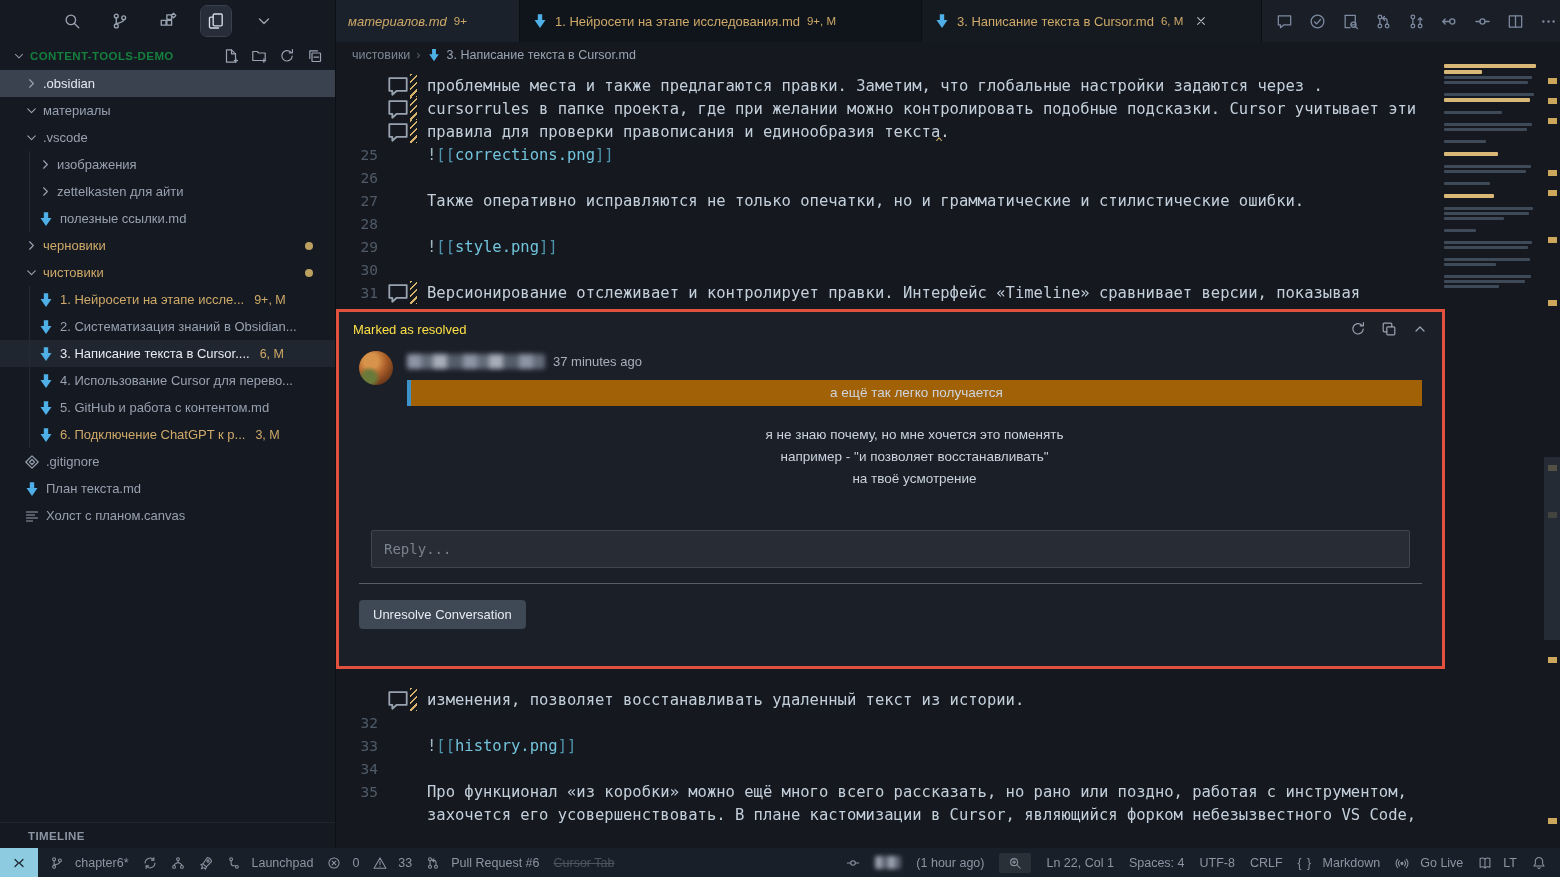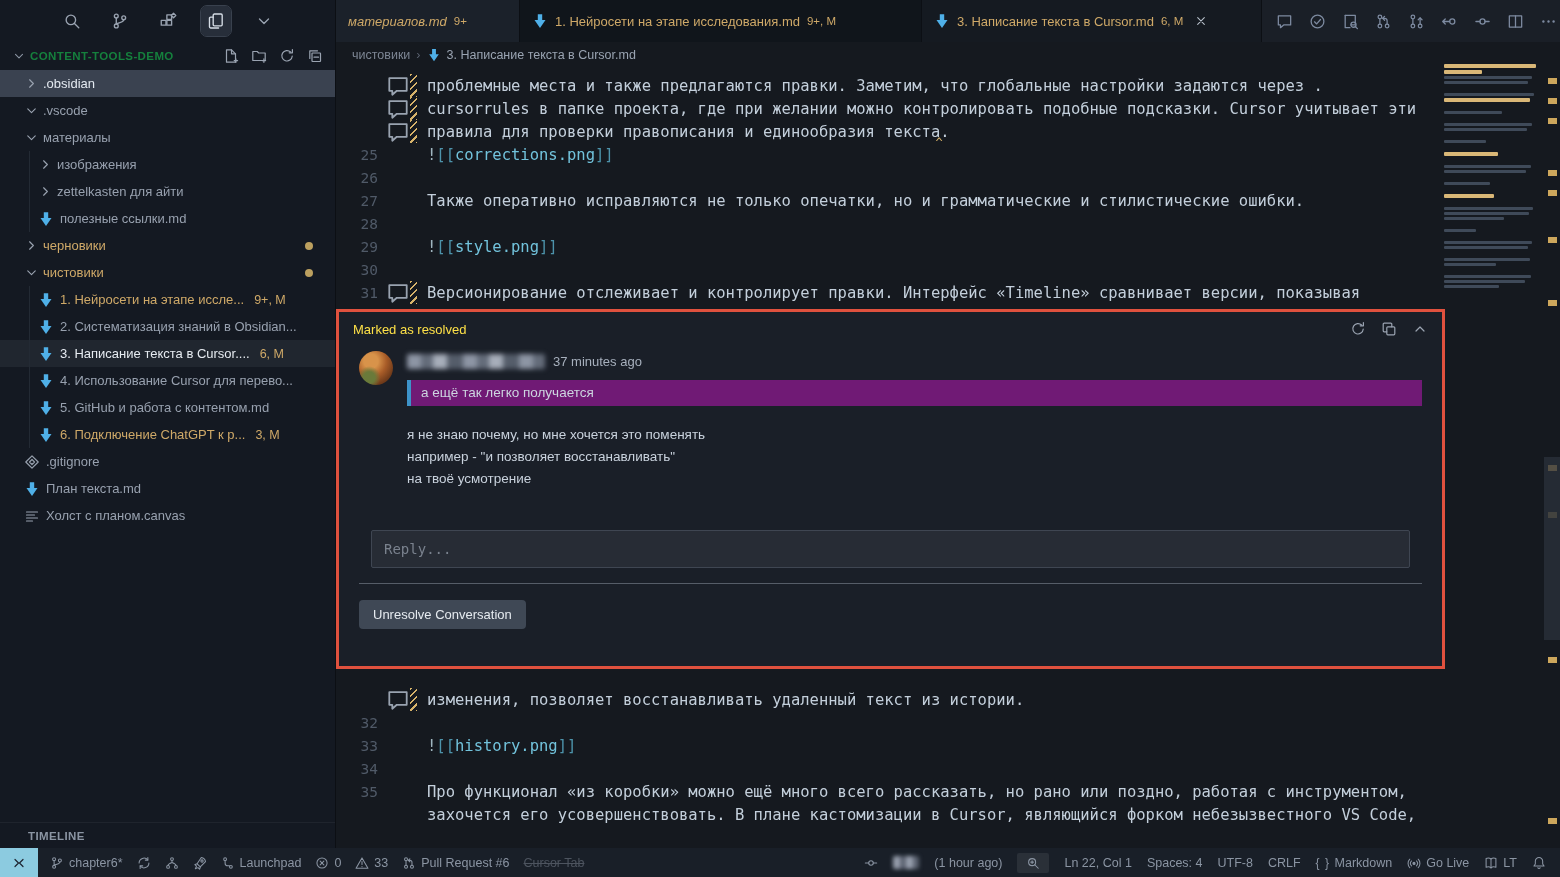--- a/index.html
+++ b/index.html
@@ -76,27 +76,27 @@
   .review-panel { margin:5px 115px 19px 0; height:360px; border:3px solid #e0513e;
     background:#1a1f28; font-family:"Liberation Sans", sans-serif; }
   .rp-head { display:flex; align-items:center; padding:9px 14px 6px; color:#fde047; font-size:13px; }
   .rp-head .rp-title { flex:1; }
   .rp-head .hic { display:flex; gap:15px; color:#9aa3b1; }
   .rp-head .ic { width:16px; height:16px; }
   .rp-comment { display:flex; padding:8px 20px 0; gap:14px; }
   .avatar { width:34px; height:34px; border-radius:50%; flex:0 0 auto;
     background:radial-gradient(circle at 30% 78%, #6a7a3a 0 16%, rgba(0,0,0,0) 32%),
                radial-gradient(circle at 35% 30%, #d8934a 0 22%, #a85c28 48%, #6e3a1a 75%, #402312 100%); }
-  .rc-body { flex:1; min-width:0; }
+  .rc-body { flex:1; min-width:0;text-align:center; }
   .rc-meta { display:flex; align-items:center; gap:8px; height:20px; }
   .blur-name { width:138px; height:15px; border-radius:2px;
     background:repeating-linear-gradient(90deg,#8d95a4 0 14px,#646c7a 14px 26px,#a7aeba 26px 40px,#555d6a 40px 56px);
     filter:blur(2.5px); }
   .rc-time { color:#a7b0bd; font-size:13px; }
-  .rc-quote { margin-top:9px; background:#701a75; border-left:4px solid #3d93c9;
+  .rc-quote { margin-top:9px; background:#a16207; border-left:4px solid #3d93c9;
     padding:3px 10px; color:#cdd5e0; font-size:13.5px; line-height:20px; }
   .rc-text { margin-top:18px; color:#c9d2dd; font-size:13.5px; line-height:22px; }
   .reply-wrap { margin:40px 32px 0; }
   .reply-input { width:100%; height:38px; background:#272c35; border:1px solid #3f4652;
     border-radius:2px; color:#c9d2dd; font-family:"DejaVu Sans Mono", monospace; font-size:14px;
     padding:0 12px; outline:none; }
   .reply-input::placeholder { color:#7a828e; }
   .rp-divider { margin:15px 20px 0; height:1px; background:#565d68; }
   .rp-btn { margin:16px 0 0 20px; height:29px; padding:0 14px; background:#3f4855; color:#e6ebf0;
     border:none; border-radius:4px; font-size:13px; font-family:"Liberation Sans", sans-serif; }
@@ -113,21 +113,21 @@
   .scrollthumb { position:absolute; right:0; top:457px; width:16px; height:183px; background:#2b313c; opacity:.75; }
 
   
   .statusbar { position:absolute; left:0; right:0; bottom:0; height:29px; background:#191f28;
     display:flex; align-items:center; color:#8b95a3; font-size:12.5px; }
   .remote { width:38px; height:29px; background:#8ccbe0; color:#1d2430; display:flex;
     align-items:center; justify-content:center; flex:0 0 auto; }
   .remote .ic { width:16px; height:16px; }
   .sb-left { display:flex; align-items:center; gap:14px; padding:0 12px; }
   .sb-right { margin-left:auto; display:flex; align-items:center; gap:15px; padding:0 14px; }
-  .sb-item { display:flex; align-items:flex-start; gap:5px; white-space:nowrap; }
+  .sb-item { display:flex; align-items:flex-start; gap:11px; white-space:nowrap; }
   .sb-item .ic { width:14px; height:14px; }
   .sb-item.strike { color:#4d545f; text-decoration:line-through; }
   .sb-item.boxed { background:#2a3038; padding:3px 9px; border-radius:2px; }
   .sb-blur { width:26px; height:13px; border-radius:2px;
     background:repeating-linear-gradient(90deg,#98a0ae 0 7px,#5c6371 7px 13px); filter:blur(2px); }
   .braces-txt { font-size:12px; letter-spacing:1px; }
   .ic svg { width:100%; height:100%; display:block; }
 </style>
 </head>
 <body>
@@ -220,27 +220,27 @@
         <div class="trow selected" style="padding-left: 24px;">
           <span class="chevic"><svg viewBox="0 0 16 16" fill="none" stroke="currentColor" stroke-width="1.2" stroke-linecap="round" stroke-linejoin="round">
               <path d="M6 4l4 4-4 4"></path>
             </svg></span>
           <span class="lbl">.obsidian</span>
         </div>
         <div class="trow" style="padding-left: 24px;">
           <span class="chevic"><svg viewBox="0 0 16 16" fill="none" stroke="currentColor" stroke-width="1.2" stroke-linecap="round" stroke-linejoin="round">
               <path d="M4 6.2l4 4 4-4"></path>
             </svg></span>
-          <span class="lbl">.vscode</span>
+          <span class="lbl">материалы</span>
         </div>
         <div class="trow" style="padding-left: 24px;">
           <span class="chevic"><svg viewBox="0 0 16 16" fill="none" stroke="currentColor" stroke-width="1.2" stroke-linecap="round" stroke-linejoin="round">
               <path d="M4 6.2l4 4 4-4"></path>
             </svg></span>
-          <span class="lbl">материалы</span>
+          <span class="lbl">.vscode</span>
         </div>
         <div class="trow" style="padding-left: 38px;">
           <span class="guide"></span>
           <span class="chevic"><svg viewBox="0 0 16 16" fill="none" stroke="currentColor" stroke-width="1.2" stroke-linecap="round" stroke-linejoin="round">
               <path d="M6 4l4 4-4 4"></path>
             </svg></span>
           <span class="lbl">изображения</span>
         </div>
         <div class="trow" style="padding-left: 38px;">
           <span class="guide"></span>

